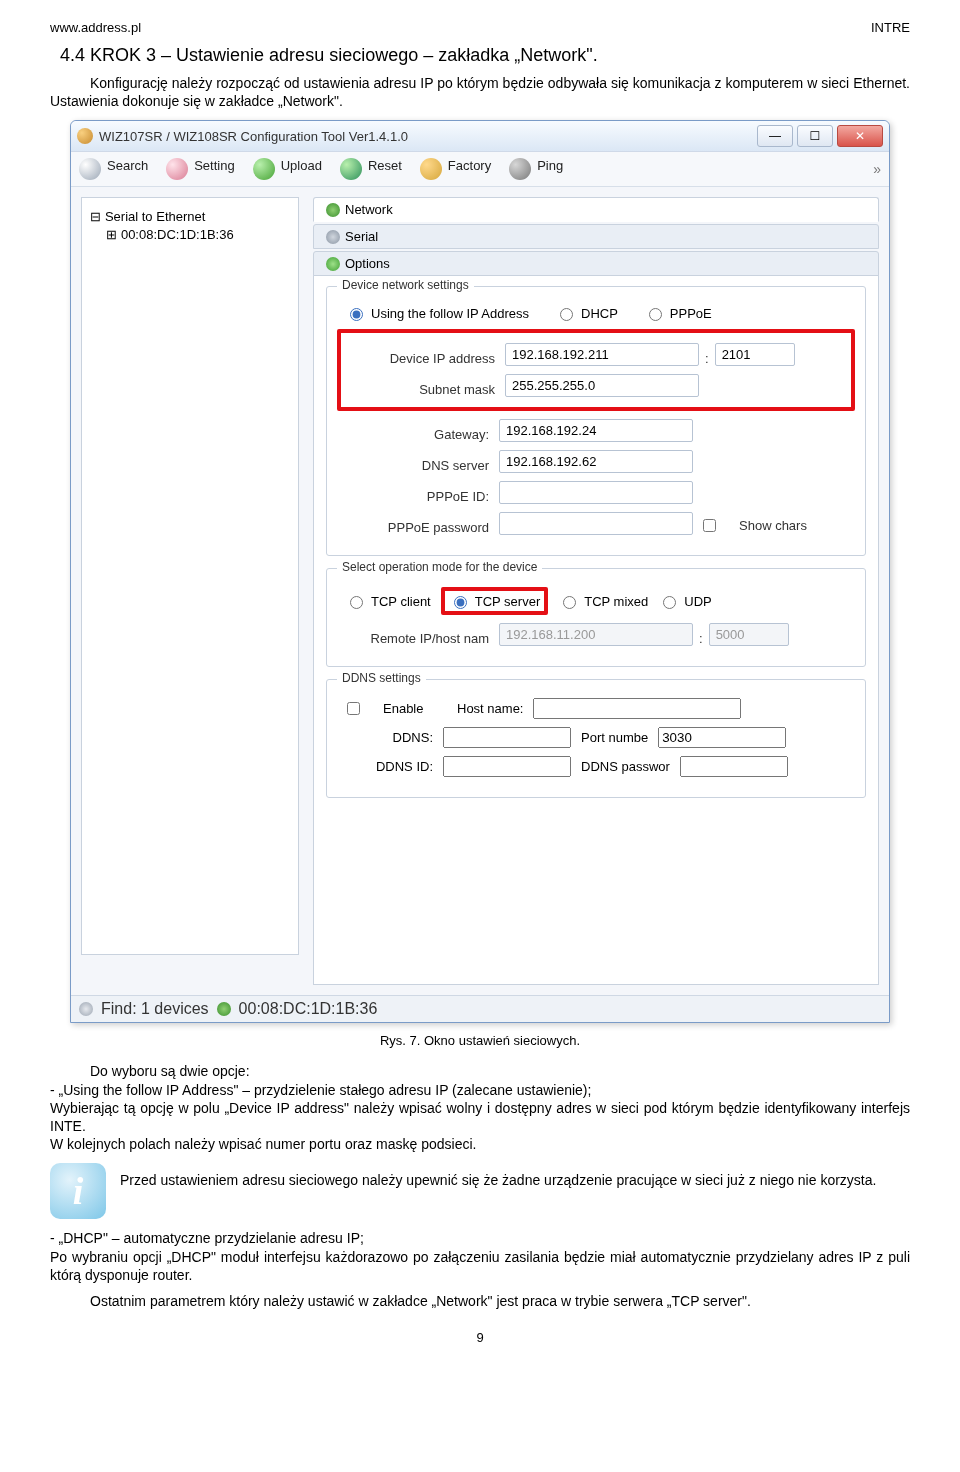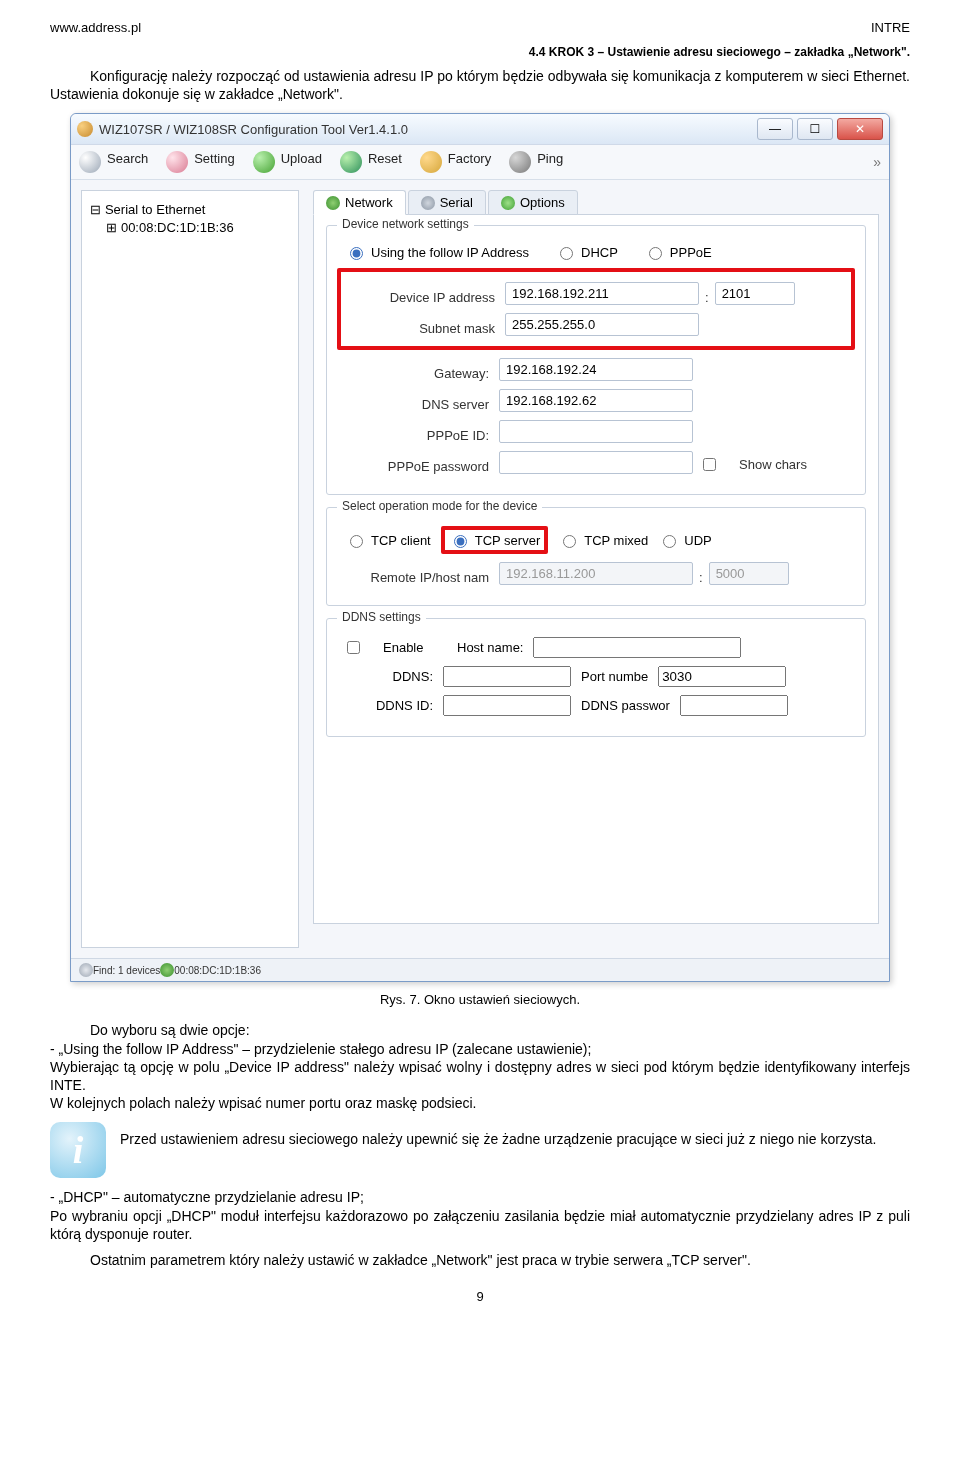--- a/index.html
+++ b/index.html
@@ -11,24 +11,23 @@
     background: #fff;
     width: 860px;
   }
   .header-row {
     display: flex;
     justify-content: space-between;
     font-size: 13px;
     margin-bottom: 5px;
   }
   .section-title {
-    font-weight: bold;
-    font-size: 12px;
+    font-weight: normal;
+    font-size: 18px;
     margin: 10px 0 8px 10px;
-    text-align: right;
   }
   .paragraph {
     text-align: justify;
     margin: 8px 0;
     line-height: 1.3;
   }
   .indent {
     text-indent: 40px;
   }
   .screenshot-wrap {
@@ -111,20 +110,21 @@
     font-size: 13px;
     height: 740px;
   }
   .tree-item { margin: 3px 0; display: flex; align-items: center; gap: 4px; }
   .tree-child { margin-left: 16px; }
   .tabs-area { flex: 1; }
   .tabs-row {
     display: flex;
     gap: 2px;
     margin-bottom: -1px;
+    flex-direction: column;
   }
   .tab {
     display: flex;
     align-items: center;
     gap: 5px;
     border: 1px solid #c9d2de;
     background: #e9eef5;
     padding: 4px 12px;
     font-size: 13px;
     border-radius: 3px 3px 0 0;
@@ -182,24 +182,25 @@
   .redbox { border: 4px solid #e40f15; padding: 2px 4px; border-radius: 2px; }
   .redbox.wide { margin: 4px -2px; }
   .op-row { display: flex; gap: 10px; align-items: center; margin: 8px 6px; }
   .chk { display: flex; align-items: center; gap: 20px; font-size: 13px; }
   .ddns-row { display: flex; gap: 10px; align-items: center; margin: 8px 4px; font-size: 13px; }
   .ddns-row .lbl2 { width: 90px; text-align: right; }
   .ddns-row input.tb { width: 120px; }
   .statusbar {
     display: flex;
     align-items: center;
+    gap: 8px;
     padding: 4px 8px;
     background: #eef2f7;
     border-top: 1px solid #cfd8e4;
-    font-size: 10px;
+    font-size: 16px;
     color: #333;
   }
   .st-ic { width: 14px; height: 14px; border-radius: 50%; background: radial-gradient(#8fcf72,#3a8f2e); }
   .st-srch { background: radial-gradient(#e6e9ee,#9aa4b1); }
   .caption { text-align: center; font-size: 13px; margin: 10px 0 14px; }
   .info-block {
     display: flex;
     gap: 14px;
     align-items: flex-start;
     margin: 10px 0;

